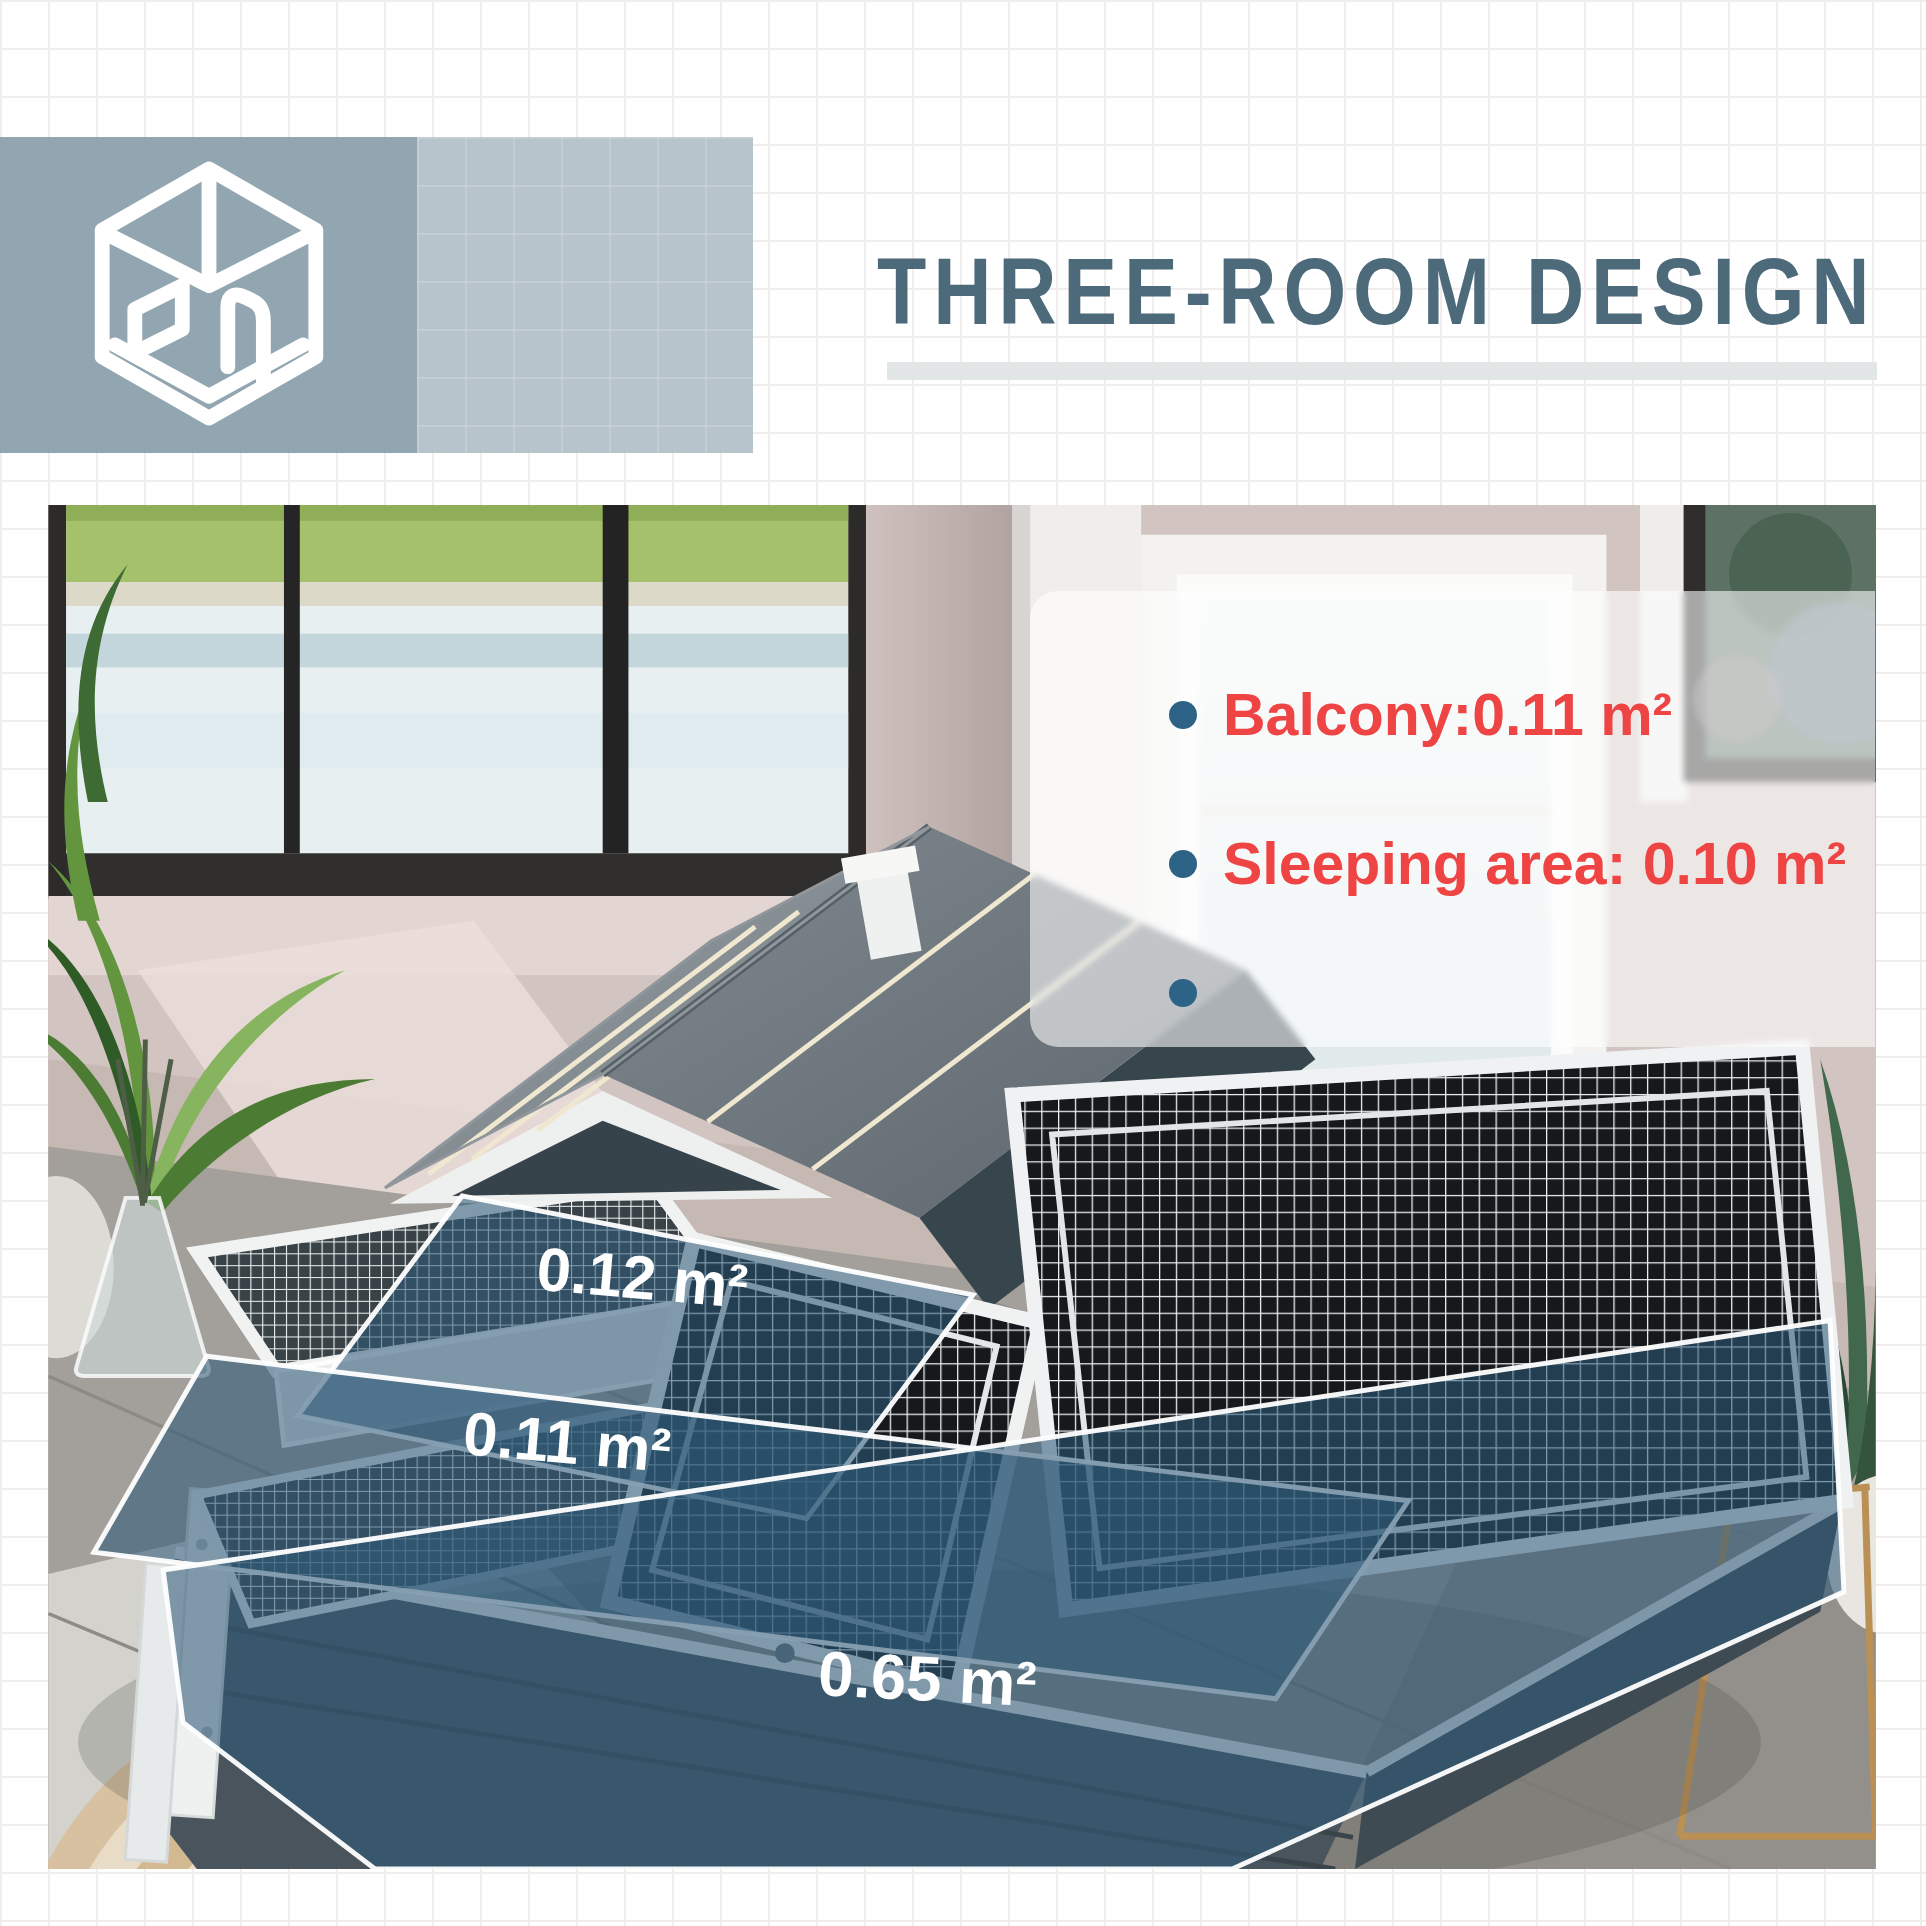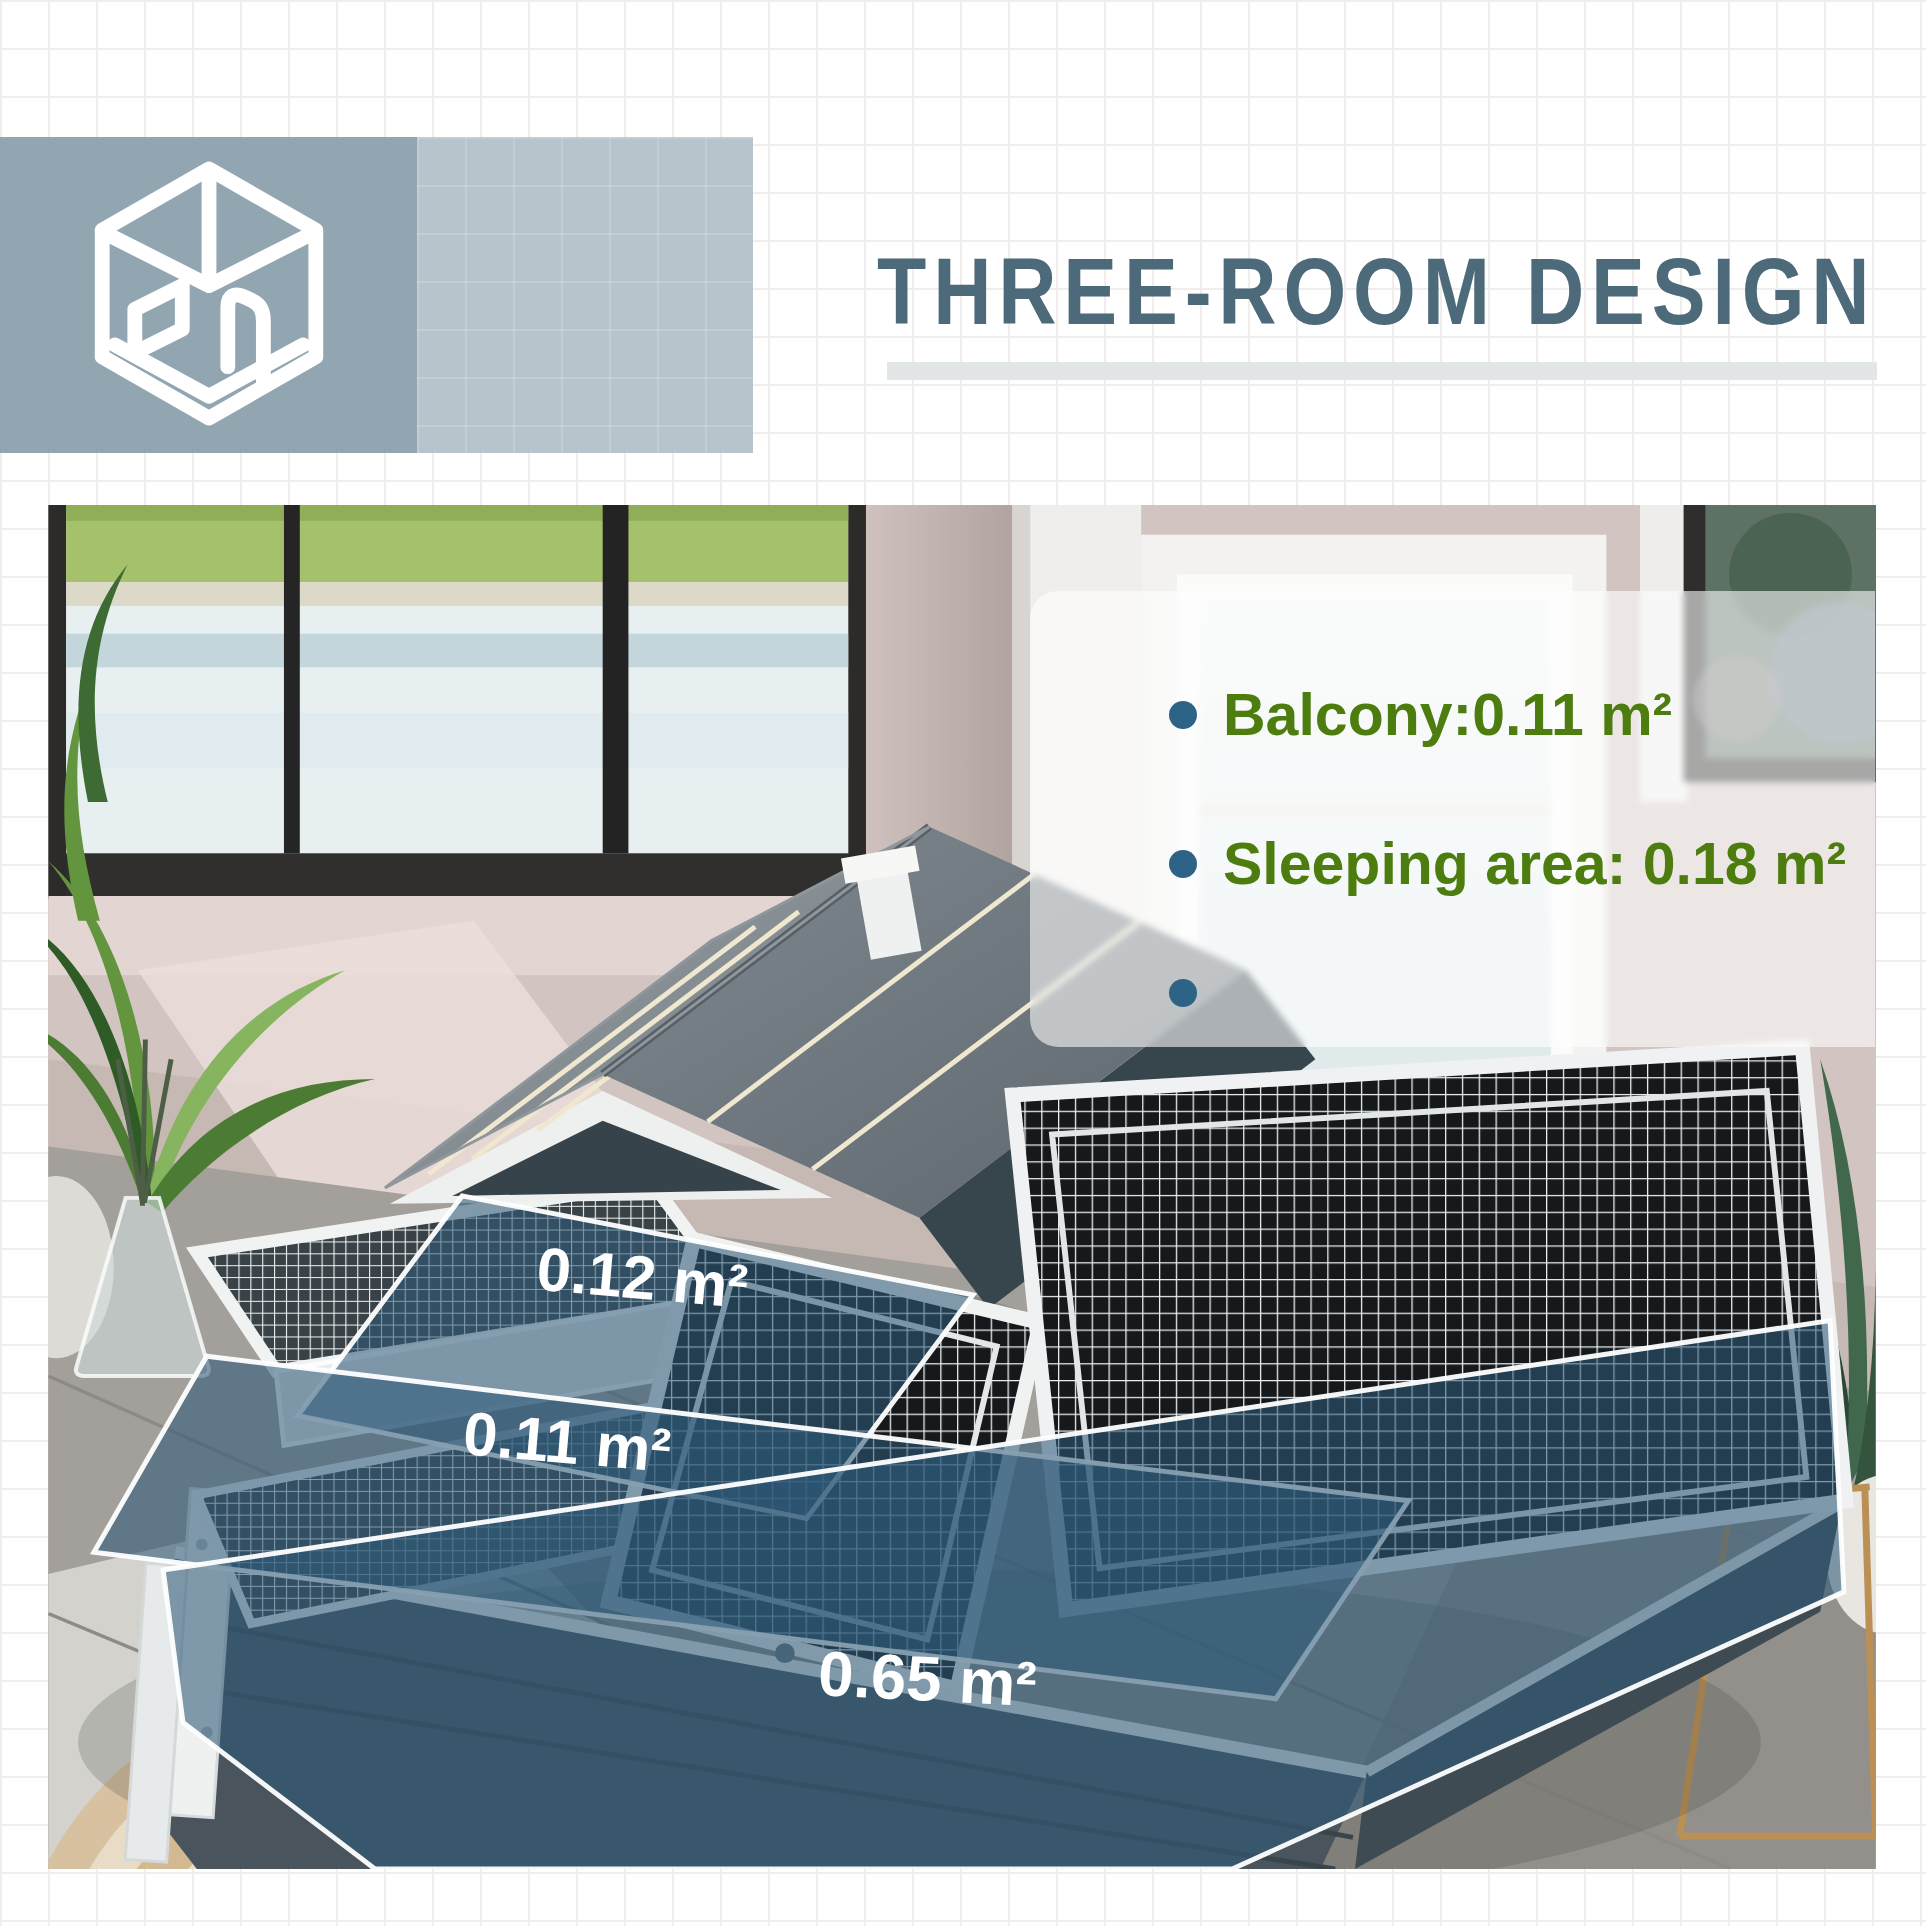--- a/index.html
+++ b/index.html
@@ -46,21 +46,21 @@
     border-radius:28px 0 0 28px;
     display:flex;flex-direction:column;justify-content:space-around;
     padding-top:50px;box-sizing:border-box;
   }
   .info-item{display:flex;align-items:center;padding-left:139px;}
   .bullet-dot{
     width:28px;height:28px;border-radius:50%;background:#2d6386;
     margin-right:26px;flex:0 0 auto;
   }
   .info-label{
-    font-size:59px;font-weight:bold;color:#4d7c0f;letter-spacing:0;
+    font-size:59px;font-weight:bold;color:#ef4444;letter-spacing:0;
     white-space:nowrap;
   }
   svg text.area-label{
     font-family:"Liberation Sans",sans-serif;font-weight:bold;fill:#ffffff;
   }
 </style>
 </head>
 <body>
 
 <div class="logo-block">
@@ -250,19 +250,19 @@
   </svg>
 </div>
 
 <div class="info-panel">
   <div class="info-item">
     <span class="bullet-dot"></span>
     <span class="info-label">Balcony:0.11 m²</span>
   </div>
   <div class="info-item">
     <span class="bullet-dot"></span>
-    <span class="info-label">Sleeping area: 0.18 m²</span>
+    <span class="info-label">Sleeping area: 0.10 m²</span>
   </div>
   <div class="info-item">
     <span class="bullet-dot"></span>
   </div>
 </div>
 
 
 </body></html>

